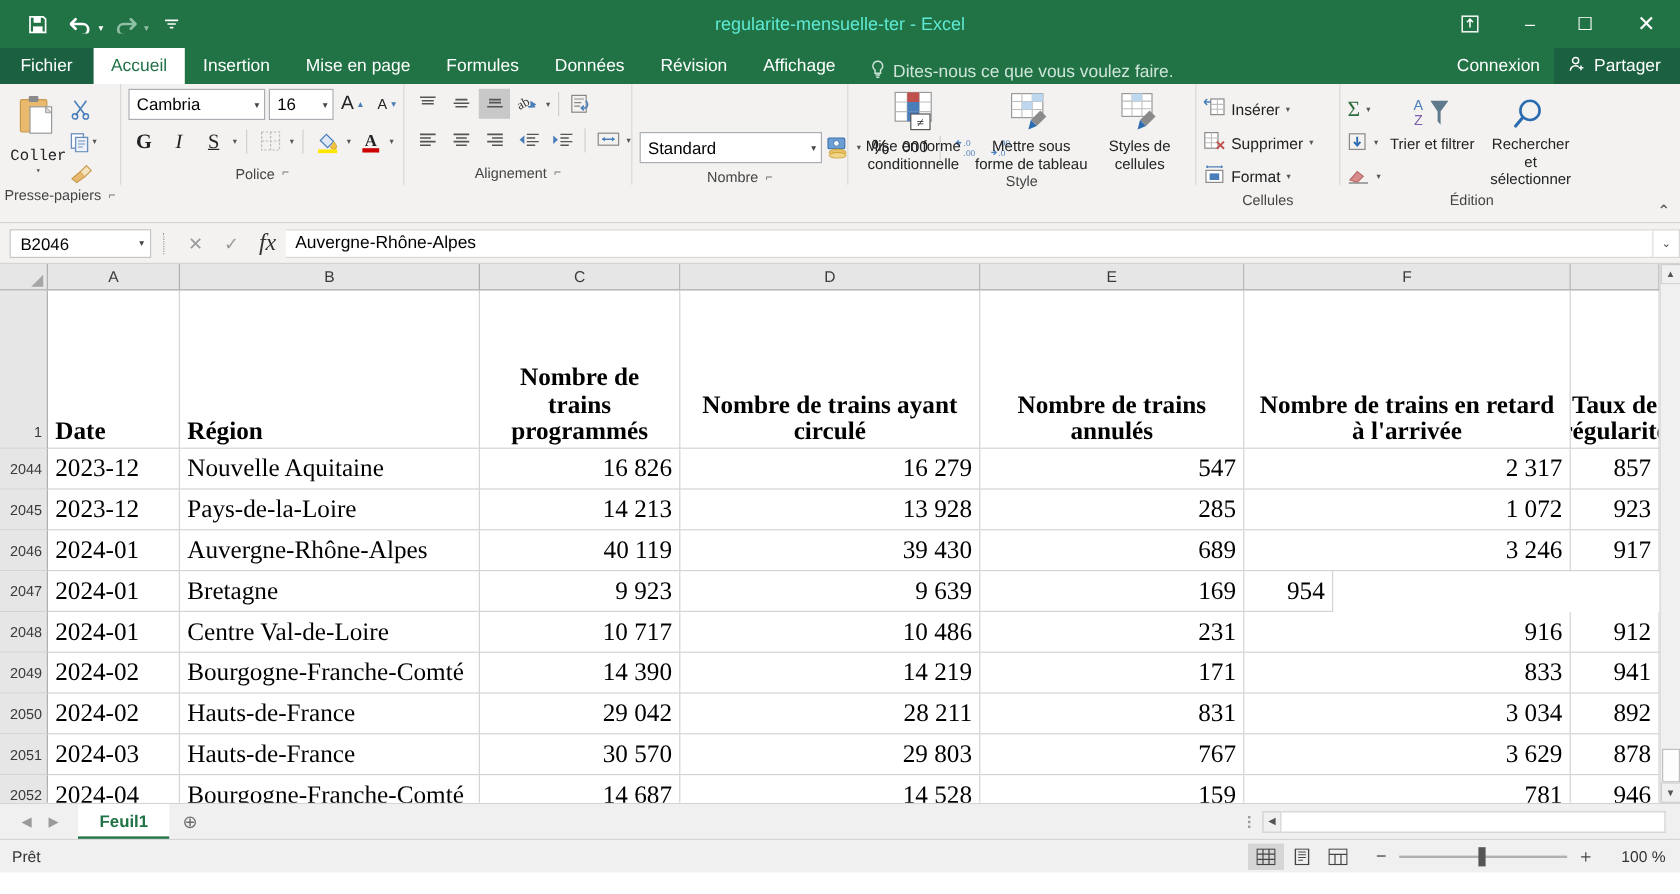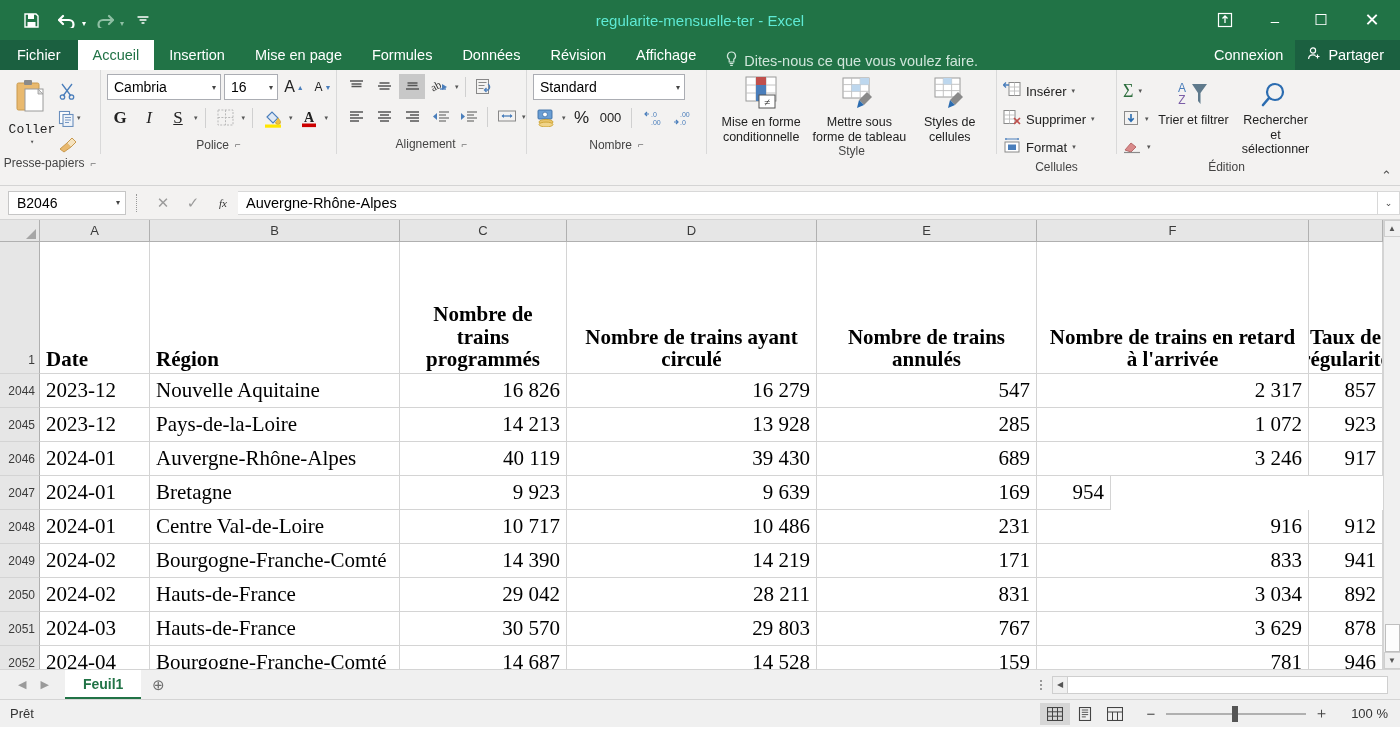--- a/index.html
+++ b/index.html
@@ -151,21 +151,21 @@
     width: 118px; height: 24px; margin-left: 8px; background: #fff;
     border: 1px solid #c6c6c6; display: flex; align-items: center;
     justify-content: space-between; padding: 0 5px 0 8px; font-size: 14px;
   }
   .fb-sep { width: 2px; height: 18px; border-left: 1px dotted #999; margin: 0 10px; }
   .fb-btns { display: flex; align-items: center; gap: 0; }
   .fb-btn {
     width: 30px; height: 24px; display: flex; align-items: center; justify-content: center;
     font-size: 15px; color: #9b9b9b;
   }
-  .fb-btn.fx { color: #333; font-family: "Liberation Serif", serif; font-style: italic; font-size: 11px; }
+  .fb-btn.fx { color: #333; font-family: "Liberation Serif", serif; font-style: italic; font-size: 20px; }
   .fb-input {
     flex: 1; height: 24px; background: #fff; border: 1px solid #d8d8d8; border-left: none;
     display: flex; align-items: center; padding-left: 8px; font-size: 14.5px; color: #000;
     margin-right: 0;
   }
   .fb-expand {
     width: 22px; height: 24px; background: #fff; border: 1px solid #d8d8d8; border-left: none;
     display: flex; align-items: center; justify-content: center; font-size: 9px; color: #444;
   }
 
@@ -524,21 +524,21 @@
         <span class="mini-caret">▾</span>
       </div>
     </div>
     <div class="rgroup-label">
       <span>Alignement</span>
       <span class="dlg-launcher">⌐</span>
     </div>
   </div>
 
   <div class="rgroup g-num">
-    <div class="rgroup-body" style="flex-direction:column;">
+    <div class="rgroup-body" style="margin-top:36px;">
       <div class="font-row">
         <div class="combo numfmt">
           <span>Standard</span>
           <span class="combo-caret">▾</span>
         </div>
       </div>
       <div class="font-row">
         <div class="icon-btn">
           <svg width="21" height="19" viewBox="0 0 21 19">
               <rect x="2" y="2" width="14" height="9" rx="1" fill="#6a9ed4" stroke="#3c6ea5" stroke-width="0.9"></rect>

